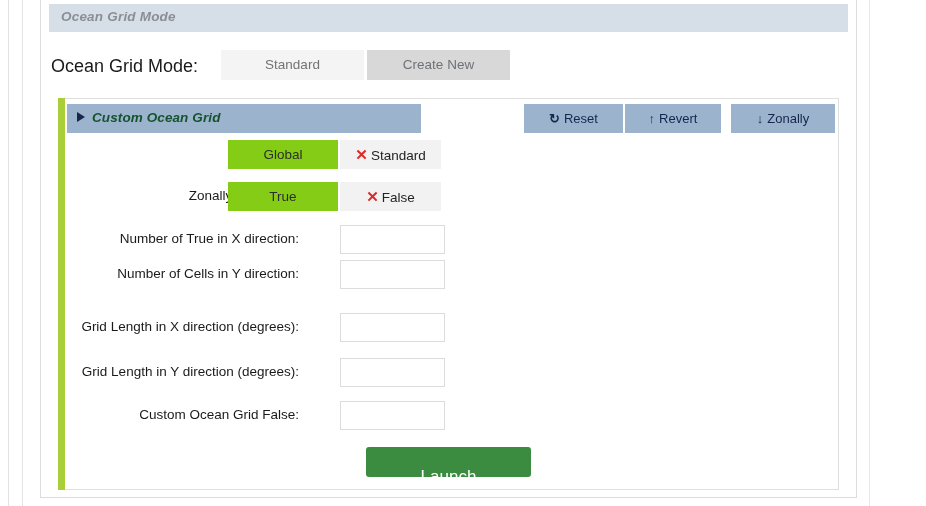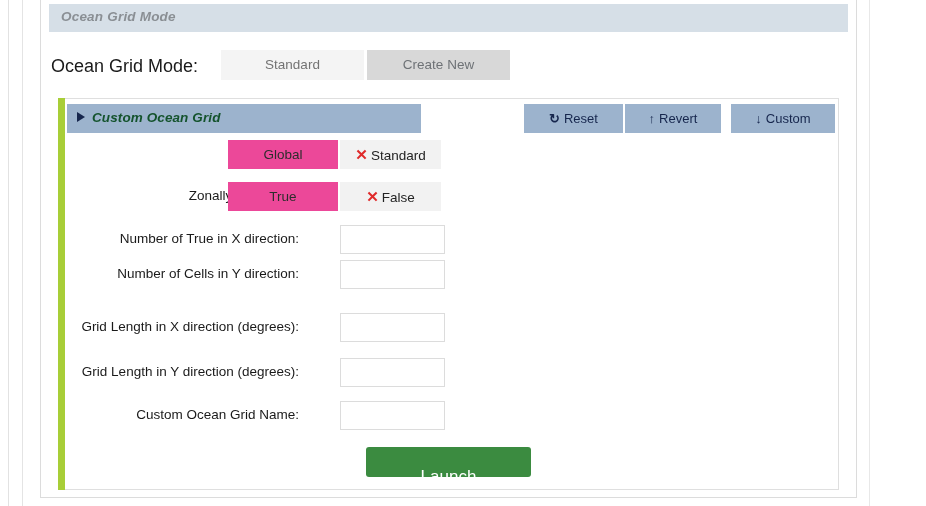--- a/index.html
+++ b/index.html
@@ -195,21 +195,21 @@
     height: 29px;
     border: none;
     font-size: 13.5px;
     font-family: "Liberation Sans", sans-serif;
     color: #2a2a2a;
     cursor: pointer;
     padding: 0;
     line-height: 29px;
     text-align: center;
   }
-  .seg-on  { background: #ec4899; color: #2d2d2d; }
+  .seg-on  { background: #84cc16; color: #2d2d2d; }
   .seg-off { background: #f2f2f2; color: #232323; }
   .seg-a { left: 161px; width: 110px; }
   .seg-b { left: 273px; width: 101px; }
   .xmark {
     color: #e02a2a;
     font-weight: bold;
     font-size: 15px;
     margin-right: 3px;
     display: inline-block;
   }
@@ -276,21 +276,21 @@
     <span class="ptitle">Custom Ocean Grid</span>
   </div>
 
   <button class="hbtn hbtn-reset">
     <span class="gi">↻</span><span>Reset</span>
   </button>
   <button class="hbtn hbtn-revert">
     <span class="gi">↑</span><span>Revert</span>
   </button>
   <button class="hbtn hbtn-proceed">
-    <span class="gi">↓</span><span>Custom</span>
+    <span class="gi">↓</span><span>Zonally</span>
   </button>
 
   <div class="frow" style="top:140px;">
     <div class="flabel">Grid Extent:</div>
     <button class="seg seg-a seg-on">Global</button>
     <button class="seg seg-b seg-off">
       <span class="xmark">✕</span><span>Standard</span>
     </button>
   </div>
 
@@ -312,19 +312,19 @@
   </div>
   <div class="frow" style="top:313px;">
     <div class="flabel">Grid Length in X direction (degrees):</div>
     <input class="tinput" type="text" placeholder="" style="">
   </div>
   <div class="frow" style="top:358px;">
     <div class="flabel">Grid Length in Y direction (degrees):</div>
     <input class="tinput" type="text" placeholder="" style="">
   </div>
   <div class="frow" style="top:401px;">
-    <div class="flabel">Custom Ocean Grid Name:</div>
+    <div class="flabel">Custom Ocean Grid False:</div>
     <input class="tinput" type="text" placeholder="" style="">
   </div>
 
   <button class="launch">Launch mom6_bathy</button>
 
 </div>
 
 </body></html>

